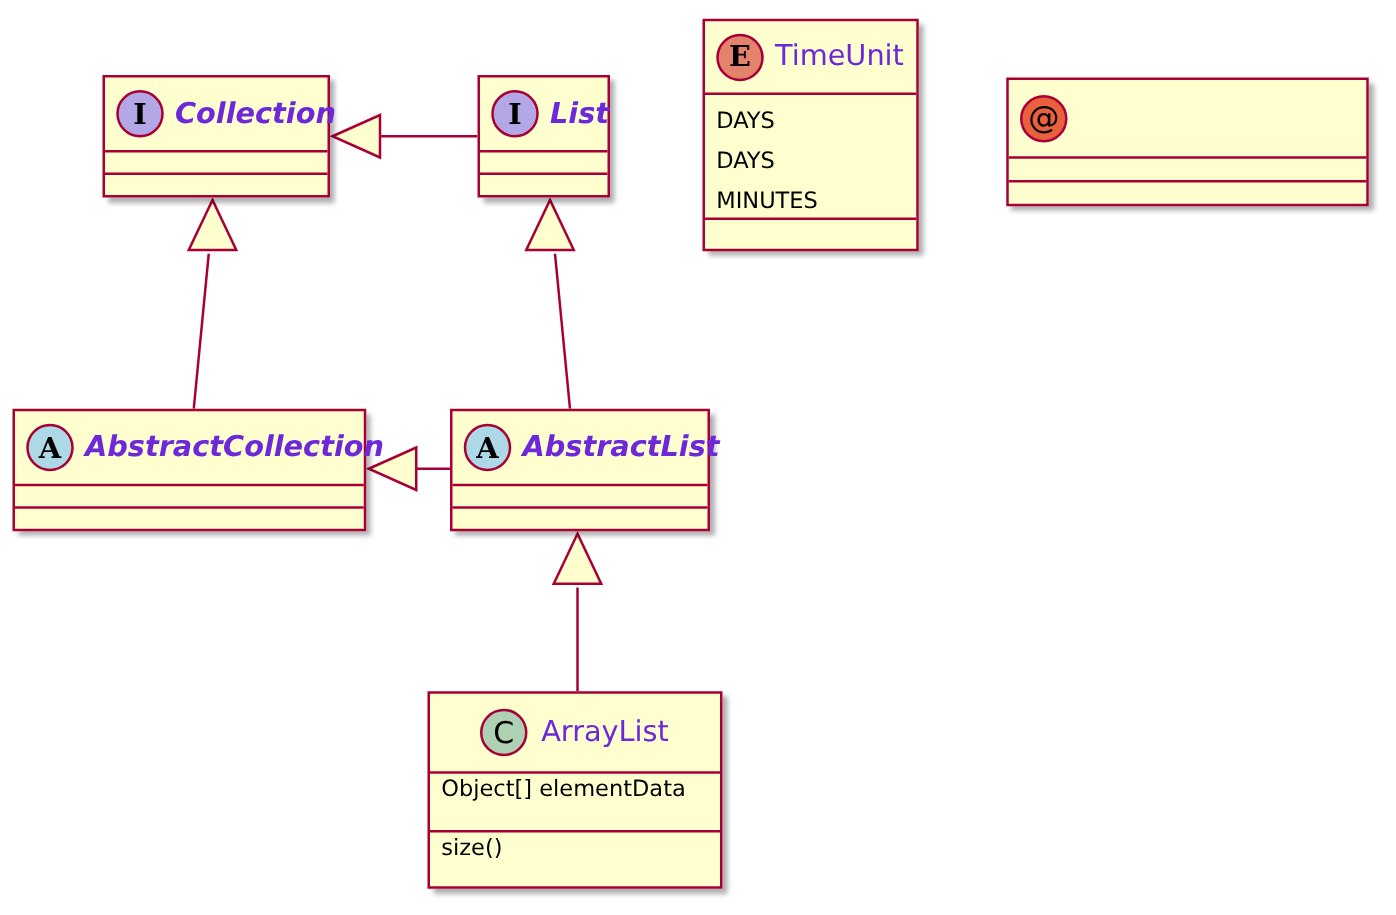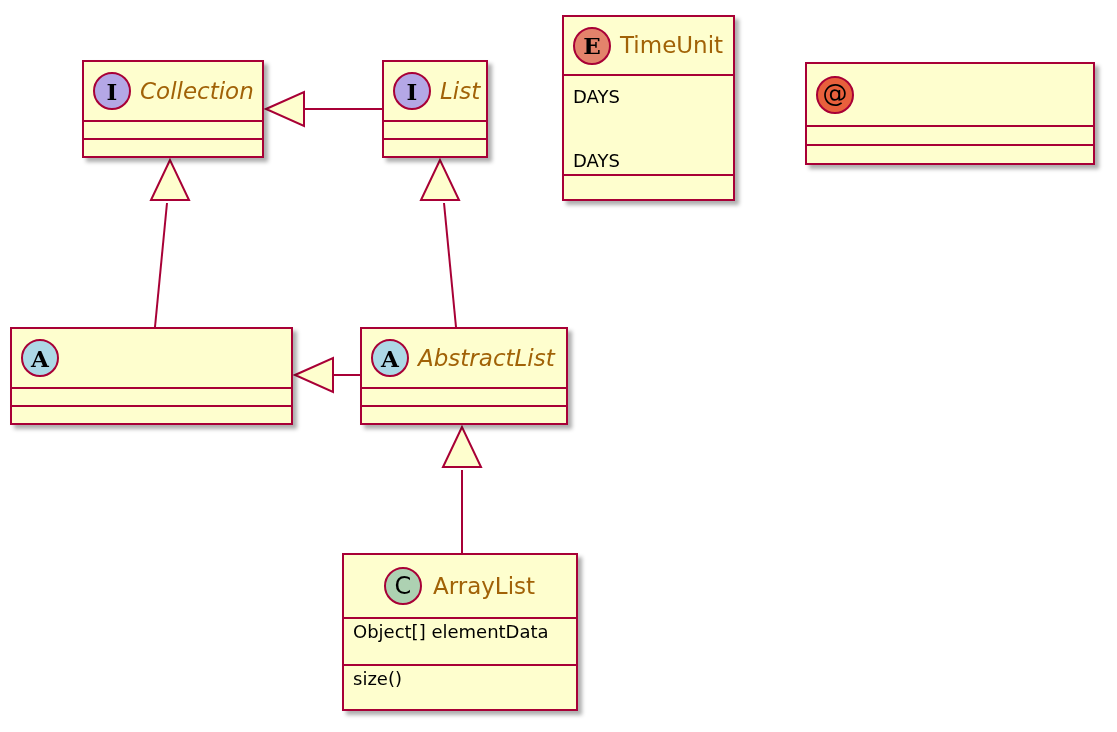--- a/index.html
+++ b/index.html
@@ -102,26 +102,27 @@
   }
   .badge-class .badge-glyph {
     font-family: "DejaVu Sans", "Liberation Sans", sans-serif;
     font-weight: normal;
     font-size: 24px;
   }
 
   .node-title {
     margin-left: 9px;
     font-size: 23px;
-    color: #a16207;
+    color: #6d28d9;
     white-space: nowrap;
     line-height: 1;
   }
   .node-title.italic-title {
     font-style: italic;
+    font-weight: bold;
   }
 
   
   #node-collection         { left: 82px;  top: 60px;  width: 182px; height: 98px; }
   #node-collection .node-header     { height: 58px; }
   #node-collection .node-compartment{ height: 18px; }
 
   #node-list               { left: 382px; top: 60px;  width: 106px; height: 98px; }
   #node-list .node-header     { height: 58px; }
   #node-list .node-compartment{ height: 18px; }
@@ -212,39 +213,41 @@
   <div class="uml-node" id="node-timeunit">
     <div class="node-header">
       <span class="stereotype-badge badge-enum">
         <span class="badge-glyph">E</span>
       </span>
       <span class="node-title">TimeUnit</span>
     </div>
     <div class="node-compartment values-compartment">
       <div class="member-line">DAYS</div>
       <div class="member-line">DAYS</div>
+      <div class="member-line">MINUTES</div>
     </div>
     <div class="node-compartment empty-compartment"></div>
   </div>
 
   <div class="uml-node" id="node-suppresswarnings">
     <div class="node-header">
       <span class="stereotype-badge badge-annotation">
         <span class="badge-glyph">@</span>
       </span>
     </div>
     <div class="node-compartment empty-compartment"></div>
     <div class="node-compartment empty-compartment"></div>
   </div>
 
   <div class="uml-node" id="node-abstractcollection">
     <div class="node-header">
       <span class="stereotype-badge badge-abstract">
         <span class="badge-glyph">A</span>
       </span>
+      <span class="node-title italic-title">AbstractCollection</span>
     </div>
     <div class="node-compartment empty-compartment"></div>
     <div class="node-compartment empty-compartment"></div>
   </div>
 
   <div class="uml-node" id="node-abstractlist">
     <div class="node-header">
       <span class="stereotype-badge badge-abstract">
         <span class="badge-glyph">A</span>
       </span>

